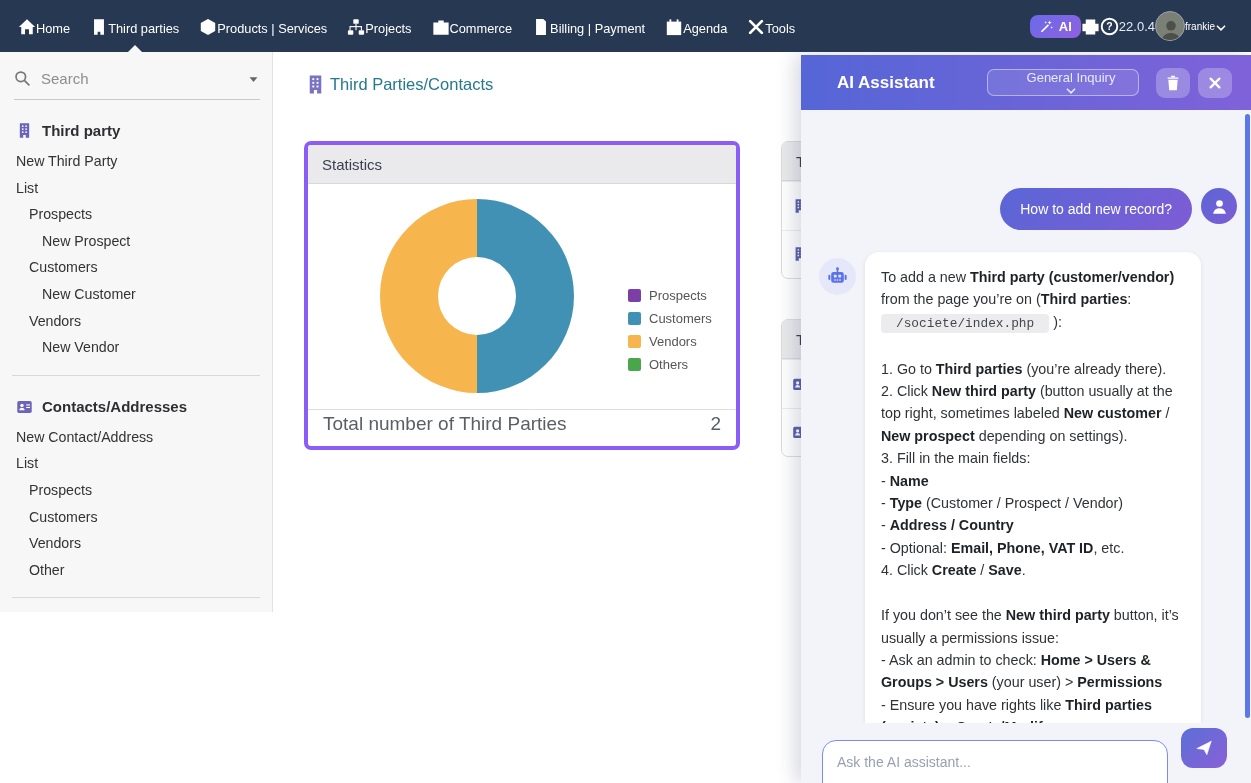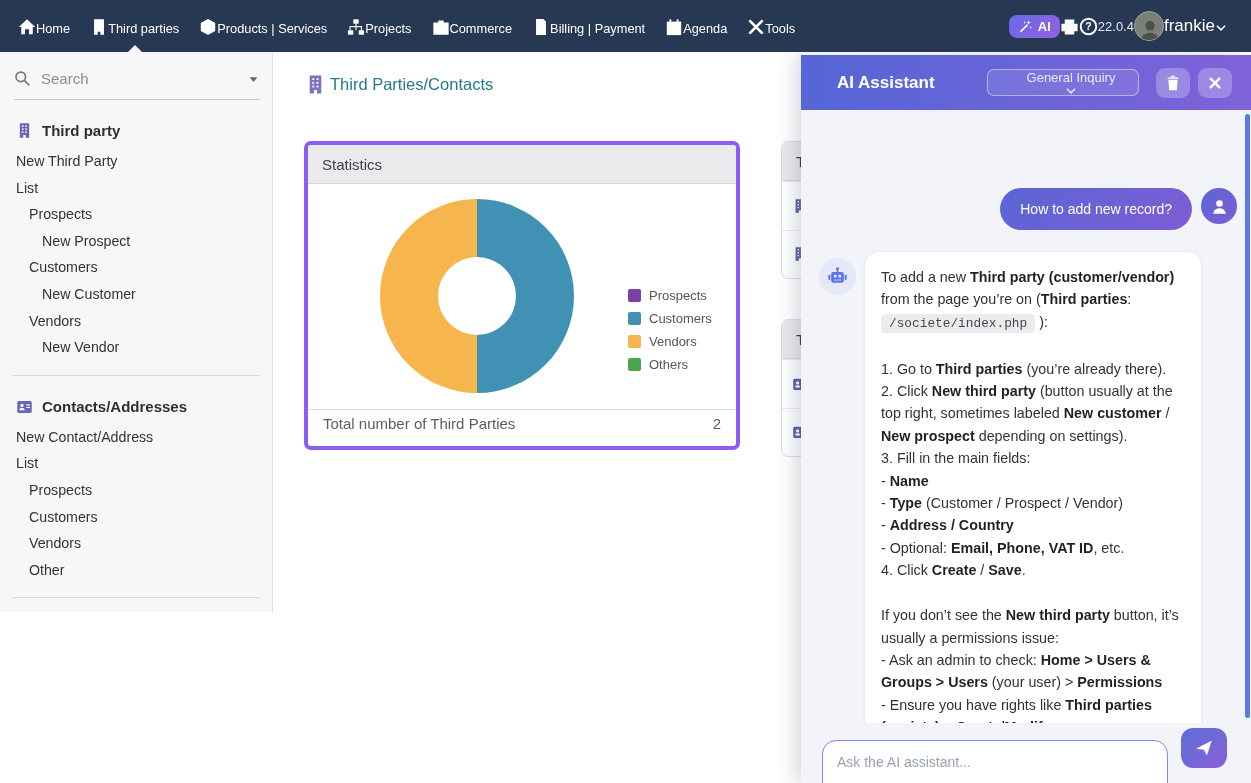--- a/index.html
+++ b/index.html
@@ -19,21 +19,21 @@
     border-left:7px solid transparent; border-right:7px solid transparent; border-bottom:7px solid #f7f7f8; }
   .nav-right { margin-left:auto; display:flex; align-items:center; padding-right:24px; color:#fff; }
   .ai-pill { display:flex; align-items:center; gap:5px; background:linear-gradient(135deg,#6a6ae8,#9061e0);
     border-radius:8px; padding:4px 9px; font-weight:bold; font-size:13px; color:#fff; cursor:pointer; }
   .ai-pill .ico { width:15px; height:15px; }
   .nav-right .tool-ico { width:19px; height:19px; color:#fff; cursor:pointer; }
   .version { font-size:13px; color:#e6eaf2; }
   .nav-avatar { width:30px; height:30px; border-radius:50%; background:#7b8076; border:1px solid #9aa0a8;
     overflow:hidden; position:relative; cursor:pointer; }
   .nav-avatar svg { position:absolute; left:3px; top:4px; width:24px; height:28px; color:#4c5049; }
-  .username { font-size:17px; color:#fff; cursor:pointer; }
+  .username { font-size:10px; color:#fff; cursor:pointer; }
   .chev { width:12px; height:12px; color:#fff; cursor:pointer; }
 
   
   .sidebar { position:absolute; left:0; top:52px; width:273px; height:560px;
     background:#f7f7f8; border-right:1px solid #e2e2e4; z-index:5; }
   .search-row { display:flex; align-items:center; margin:18px 12px 0 14px; padding-bottom:12px;
     border-bottom:1px solid #c9c9cc; }
   .search-row .ico { width:17px; height:17px; color:#777; flex:0 0 auto; }
   .search-row input { border:0; outline:0; background:transparent; margin-left:10px; flex:1;
     font-size:15px; color:#444; font-family:inherit; }
@@ -58,21 +58,21 @@
     padding-left:14px; font-size:15px; color:#3b3f52; }
   .stats-card { left:304px; top:141px; width:436px; height:309px; }
   .stats-body { position:relative; height:225px; }
   .donut { position:absolute; left:72px; top:15px; width:194px; height:194px; border-radius:50%; }
   .donut::after { content:""; position:absolute; left:50%; top:50%; width:78px; height:78px;
     margin:-39px 0 0 -39px; background:#fff; border-radius:50%; }
   .legend { position:absolute; left:320px; top:104px; display:flex; flex-direction:column; gap:8px; }
   .legend-item { display:flex; align-items:center; gap:8px; font-size:13px; color:#555; }
   .legend-swatch { width:13px; height:13px; border-radius:2px; flex:0 0 auto; }
   .stats-footer { border-top:1px solid #ddd; height:28px; display:flex; align-items:center;
-    justify-content:space-between; padding:0 15px; font-size:15px; color:#5a5f66; }
+    justify-content:space-between; padding:0 15px; font-size:19px; color:#5a5f66; }
 
   .side-box { position:absolute; left:781px; width:240px; background:#fff; border:1px solid #dcdcde;
     border-radius:7px; overflow:hidden; z-index:6; }
   .side-box .row { height:48.5px; border-top:1px solid #ececee; display:flex; align-items:center; padding-left:10px; }
   .side-box .row:first-of-type { border-top:0; }
   .side-box .row .ico { width:16px; height:16px; color:#5c63ad; }
 
   
   .ai-panel { position:absolute; left:801px; top:55px; width:450px; height:728px; background:#f3f4f9;
     box-shadow:-6px 0 18px rgba(40,45,90,.18); z-index:20; }
@@ -100,21 +100,21 @@
   .user-avatar { width:36px; height:36px; border-radius:50%; background:linear-gradient(135deg,#5a66d6,#7e5cd5);
     display:flex; align-items:center; justify-content:center; color:#fff; flex:0 0 auto; }
   .user-avatar .ico { width:19px; height:19px; }
   .bot-avatar { position:absolute; left:18px; top:148px; width:37px; height:37px; border-radius:50%;
     background:#e5e8f8; display:flex; align-items:center; justify-content:center; color:#5b72e8; }
   .bot-avatar .ico { width:21px; height:21px; }
   .bot-card { position:absolute; left:64px; top:142px; width:336px; background:#fff; border-radius:14px;
     box-shadow:0 1px 4px rgba(20,25,60,.09); padding:14px 16px; font-size:14.3px; line-height:22.4px; color:#2f3237; }
   .bot-card b { color:#1e2126; }
   .bot-card .code { font-family:"Liberation Mono","DejaVu Sans Mono",monospace; font-size:12.8px;
-    background:#ececee; color:#44474c; padding:2px 8px; border-radius:4px; }
+    background:#ececee; color:#44474c; padding:2px 15px; border-radius:4px; }
 
   .input-area { position:absolute; left:0; top:668px; width:450px; height:115px; background:#f3f4f9; }
   .ai-input { position:absolute; left:21px; top:17px; width:346px; height:81px; border:1.6px solid #7c8af5;
     border-radius:14px; background:#fff; resize:none; outline:none; padding:13px 14px; font-size:14px;
     color:#333; font-family:inherit; }
   .ai-input::placeholder { color:#99a0b4; }
   .send-btn { position:absolute; left:1181px; top:728px; width:46px; height:40px; border-radius:12px;
     background:linear-gradient(135deg,#5b6fd8,#8a5fd6); display:flex; align-items:center; justify-content:center;
     color:#fff; cursor:pointer; z-index:25; }
   .send-btn .ico { width:18px; height:18px; }

